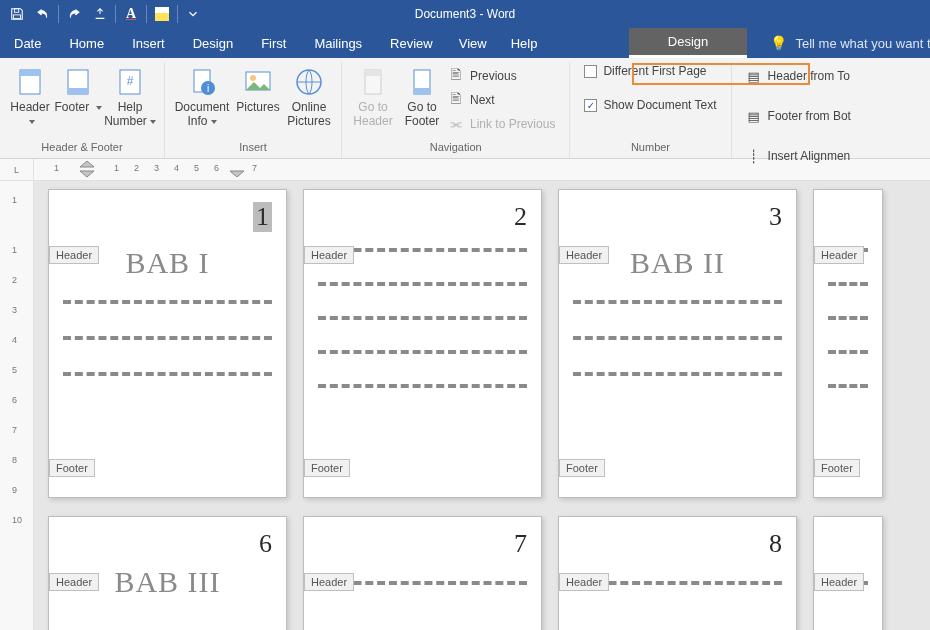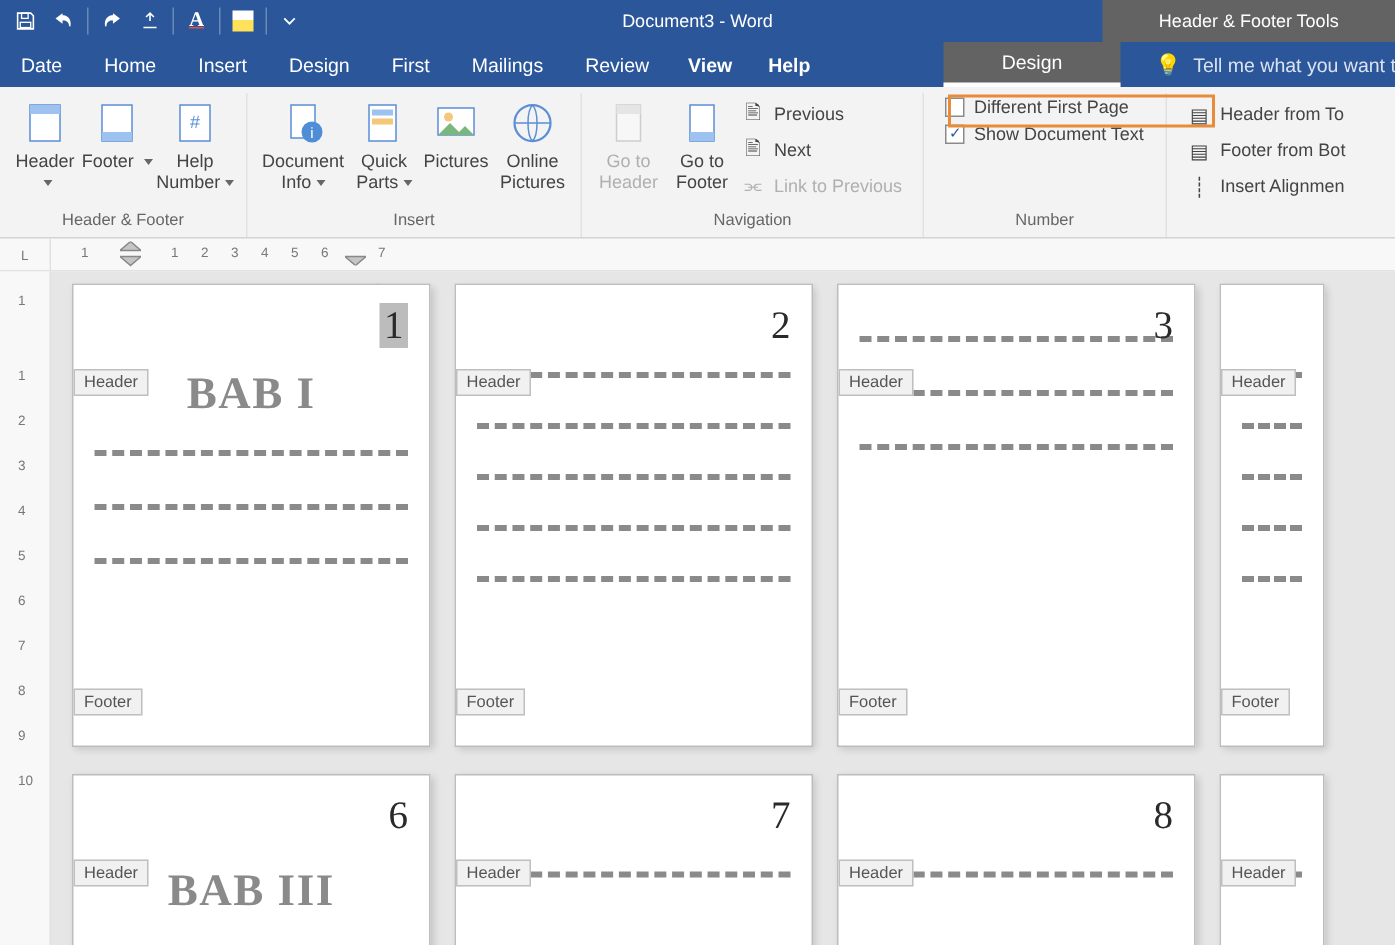--- a/index.html
+++ b/index.html
@@ -12,63 +12,63 @@
   .qat-btn svg { width:14px; height:14px; fill:#fff; stroke:#fff; }
   .qat-sep { width:1px; height:18px; background: rgba(255,255,255,.3); }
   .title-center { position:absolute; left:0; right:0; text-align:center; font-size:12px; pointer-events:none; }
   .context-tab { position:absolute; right:0; top:0; height:28px; width:195px; background:#636363; color:#fff; display:flex; align-items:center; justify-content:center; font-size:12px;}
   .font-picker-ico { font-family: "Times New Roman", serif; font-weight:bold; font-size:14px; text-decoration: underline; text-decoration-color:#e74c3c; color:#fff;}
   .highlight-ico { width:14px;height:14px; display:inline-block; background:linear-gradient(#fff 45%,#ffe25a 45%);}
 
   
   .tabs-row { height: 30px; background: #2b579a; display:flex; align-items:stretch; color:#fff; font-size:13px; position:relative;}
   .tab { padding: 0 14px; display:flex; align-items:center; cursor:default;}
-  .tab.tight { padding: 0 12px; font-weight: bold;}
+  .tab.tight { padding: 0 12px;}
   .tab.active { background:#636363; width:118px; justify-content:center; position:absolute; left:629px; top:0; height:30px; border-bottom:3px solid #fff;}
   .tell-me { position:absolute; left: 770px; top:0; height:30px; display:flex; align-items:center; gap:8px; color:#dbe3f0; font-size:13px; white-space:nowrap;}
   .bulb { font-size:14px;}
 
   
   .ribbon { height:101px; background:#f3f3f3; border-bottom:1px solid #d4d4d4; display:flex; padding:4px 0 0 0; position:relative; }
   .group { display:flex; flex-direction:column; align-items:center; justify-content:space-between; border-right:1px solid #e1e1e1; padding:0 6px 2px 6px; }
   .group.noborder { border-right:none;}
   .group-label { font-size:11px; color:#666; padding:1px 0 3px;}
   .row { display:flex;}
   .big-btn { display:flex; flex-direction:column; align-items:center; width:56px; padding-top:4px; cursor:default;}
   .big-btn .ico { width:32px; height:32px; display:flex; align-items:center; justify-content:center;}
   .big-btn .lbl { font-size:12px; text-align:center; line-height:14px; padding-top:2px; color:#444;}
   .drop::after { content:""; display:inline-block; width:0;height:0; border-left:3px solid transparent;border-right:3px solid transparent;border-top:4px solid #666; margin-left:3px; vertical-align:middle;}
   .disabled .lbl { color:#b0b0b0;}
   .disabled .ico svg { opacity:.35;}
   .sm-stack { display:flex; flex-direction:column; gap:4px; padding:4px 2px 0;}
   .sm-item { display:flex; align-items:center; gap:6px; font-size:12px; color:#444; height:20px; white-space:nowrap; padding-right:6px; cursor:default;}
   .sm-item.disabled { color:#b0b0b0;}
   .sm-item .smico { width:16px; height:16px; display:flex; align-items:center; justify-content:center; font-size:13px;}
-  .chk-stack { display:flex; flex-direction:column; gap:4px; padding:2px 8px 0 8px; align-items:flex-start;}
+  .chk-stack { display:flex; flex-direction:column; gap:20px; padding:2px 8px 0 8px; align-items:flex-start;}
   .chk-item { display:flex; align-items:center; gap:6px; font-size:12px; color:#444; white-space:nowrap; cursor:default;}
   .chkbox { width:13px; height:13px; border:1px solid #8a8a8a; background:#fff; display:inline-flex; align-items:center; justify-content:center; font-size:10px; color:#2b579a;}
 
   .highlight-box { position:absolute; left:632px; top:5px; width:178px; height:22px; border:2px solid #e98c3a; pointer-events:none; }
 
   
   .ruler-row { height:22px; background:#f8f8f8; border-bottom:1px solid #e1e1e1; display:flex; align-items:center;}
   .ruler-corner { width:34px; text-align:center; font-size:9px; color:#777; border-right:1px solid #e1e1e1; height:100%; display:flex; align-items:center; justify-content:center;}
   .ruler-h { flex:1; height:100%; position:relative; font-size:9px; color:#777;}
   .ruler-h .num { position:absolute; top:4px;}
 
   
   .workspace { position:absolute; top:181px; left:0; right:0; bottom:0; background:#e6e6e6; display:flex;}
   .vruler { width:34px; background:#f8f8f8; border-right:1px solid #e1e1e1; position:relative; font-size:9px; color:#777;}
   .vruler .vnum { position:absolute; left:12px;}
   .canvas { flex:1; overflow:hidden; position:relative; padding:8px 0 0 14px;}
   .pages-row { display:flex; gap:16px; margin-bottom:18px;}
   .page { width:239px; height:309px; background:#fff; border:1px solid #bdbdbd; box-shadow:2px 2px 5px rgba(0,0,0,.15); position:relative; padding:14px 14px;}
   .page .pnum { position:absolute; right:14px; top:12px; font-family:"Times New Roman",serif; font-size:26px; color:#2a2a2a;}
   .page .pnum.sel { background:#bcbcbc; padding:0 3px;}
-  .page .bab { font-family:"Times New Roman",serif; font-weight:bold; font-size:30px; color:#8a8a8a; text-align:center; margin-top:42px; letter-spacing:1px;}
+  .page .bab { font-family:"Times New Roman",serif; font-weight:normal; font-size:30px; color:#8a8a8a; text-align:center; margin-top:42px; letter-spacing:1px;}
   .page .body-lines { margin-top:20px; display:flex; flex-direction:column; gap:32px;}
   .body-line { height:0; border-top:4px dashed #8a8a8a; }
   .hdr-lines { margin-top:44px; }
   .hdr-lines .body-line { margin-bottom:30px;}
   .tag { position:absolute; background:#f1f1f1; border:1px solid #bfbfbf; font-size:11px; padding:2px 6px; color:#555;}
   .tag.header { left:0; top:56px;}
   .tag.footer { left:0; bottom:20px;}
   .page.row2 { height:122px;}
   .page.row2 .tag.header { top:56px;}
 
@@ -111,21 +111,20 @@
         <span class="highlight-ico"></span>
       </div>
     <div class="qat-sep"></div>
     <div class="qat-btn">
         <svg viewBox="0 0 16 16">
           <path d="M4 6l4 4 4-4" stroke="#fff" fill="none" stroke-width="1.4"></path>
         </svg>
       </div>
   </div>
   <div class="title-center">Document3  -  Word</div>
-  <div class="context-tab">Header &amp; Footer Tools</div>
 </div>
 
 <div class="tabs-row">
   <div class="tab">Date</div>
   <div class="tab">Home</div>
   <div class="tab">Insert</div>
   <div class="tab">Design</div>
   <div class="tab">First</div>
   <div class="tab">Mailings</div>
   <div class="tab">Review</div>
@@ -180,31 +179,20 @@
         <div class="ico">
             <svg viewBox="0 0 32 32">
               <rect x="8" y="4" width="16" height="22" fill="#fff" stroke="#5a8fd6"></rect>
               <circle cx="22" cy="22" r="7" fill="#4f8dd6"></circle>
               <text x="22" y="26" text-anchor="middle" font-size="10" fill="#fff">i</text>
             </svg>
           </div>
         <div class="lbl"><span style="white-space:pre-line">Document
 Info</span><span class="drop"></span></div>
       </div>
-      <div class="big-btn" style="width:46px">
-        <div class="ico">
-            <svg viewBox="0 0 32 32">
-              <rect x="6" y="4" width="18" height="24" fill="#fff" stroke="#5a8fd6"></rect>
-              <rect x="8" y="7" width="14" height="4" fill="#9ec2ef"></rect>
-              <rect x="8" y="13" width="14" height="4" fill="#f4c77a"></rect>
-            </svg>
-          </div>
-        <div class="lbl"><span style="white-space:pre-line">Quick
-Parts</span><span class="drop"></span></div>
-      </div>
       <div class="big-btn" style="width:50px">
         <div class="ico">
             <svg viewBox="0 0 32 32">
               <rect x="4" y="6" width="24" height="18" fill="#fff" stroke="#5a8fd6"></rect>
               <circle cx="11" cy="12" r="3" fill="#f4c77a"></circle>
               <path d="M4 24l8-8 6 6 4-4 6 6" fill="#7ab77a"></path>
             </svg>
           </div>
         <div class="lbl">Pictures</div>
       </div>
@@ -357,20 +345,21 @@
             <div class="body-line"></div>
             <div class="body-line"></div>
             <div class="body-line"></div>
             <div class="body-line"></div>
           </div>
         <div class="tag footer">Footer</div>
       </div>
       <div class="page">
         <div class="pnum">3</div>
         <div class="tag header">Header</div>
+        <div class="bab">BAB II</div>
         <div class="body-lines">
             <div class="body-line"></div>
             <div class="body-line"></div>
             <div class="body-line"></div>
           </div>
         <div class="tag footer">Footer</div>
       </div>
       <div class="page" style="width:70px">
         <div class="tag header">Header</div>
         <div class="hdr-lines">
@@ -381,21 +370,21 @@
             <div class="body-line"></div>
           </div>
         <div class="tag footer">Footer</div>
       </div>
     </div>
 
     <div class="pages-row">
       <div class="page row2">
         <div class="pnum">6</div>
         <div class="tag header">Header</div>
-        <div class="bab" style="margin-top:46px">BAB III</div>
+        <div class="bab" style="margin-top:34px">BAB III</div>
       </div>
       <div class="page row2">
         <div class="pnum">7</div>
         <div class="tag header">Header</div>
         <div class="hdr-lines" style="margin-top:50px">
             <div class="body-line"></div>
           </div>
       </div>
       <div class="page row2">
         <div class="pnum">8</div>

